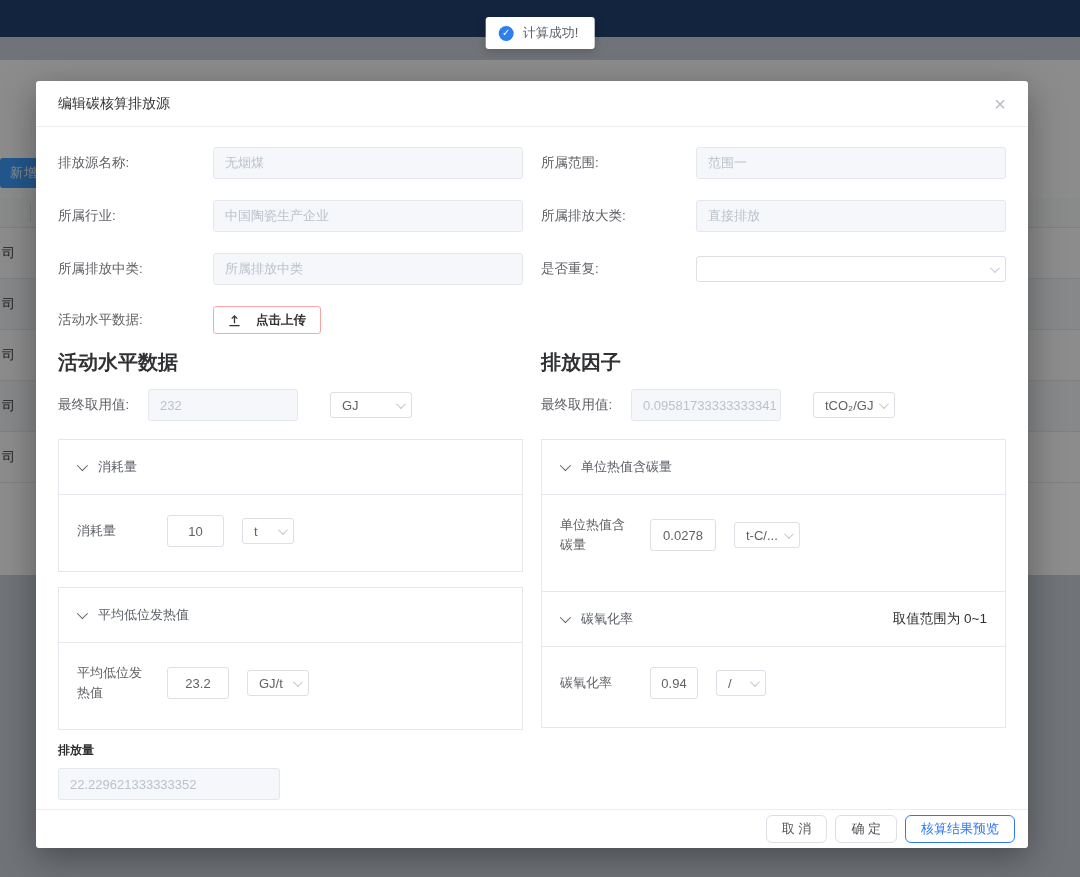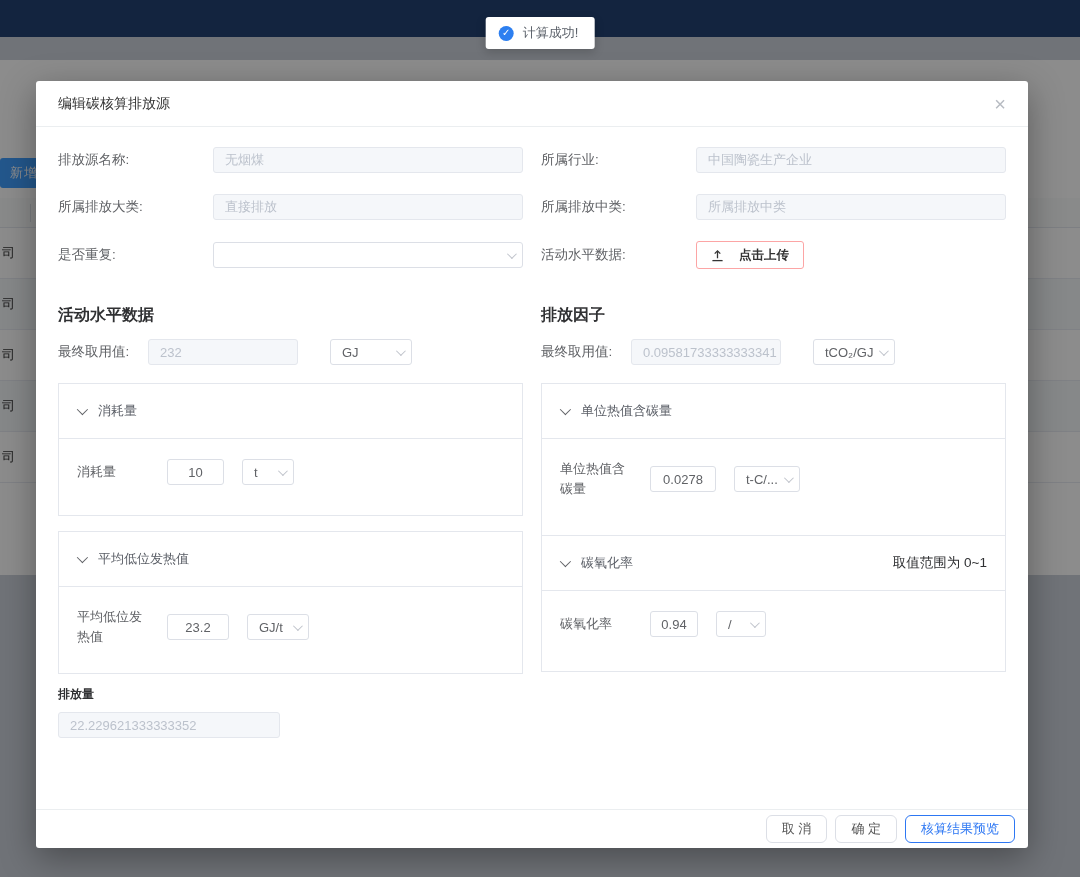--- a/index.html
+++ b/index.html
@@ -33,37 +33,37 @@
            border-radius:3px; box-shadow:0 10px 35px rgba(0,0,0,0.35); }
   .m-header { height:46px; border-bottom:1px solid #ebeef0; display:flex; align-items:center;
               justify-content:space-between; padding:0 22px; }
   .m-title { font-size:14px; color:#333; }
   .m-close { font-size:20px; color:#b7bbc2; line-height:1; cursor:pointer; background:none; border:none; }
   .m-body { padding:20px 20px 0 22px; }
 
   .form-grid { display:grid; grid-template-columns:465px 465px; column-gap:18px; row-gap:21px; }
   .f-item { display:flex; align-items:center; min-height:26px; }
   .f-label { width:155px; font-size:13.5px; color:#606266; flex:0 0 155px; }
-  .inp { height:26px; border:1px solid #dcdfe6; border-radius:3px; background:#fff; font-size:13px;
+  .inp { height:32px; border:1px solid #dcdfe6; border-radius:3px; background:#fff; font-size:13px;
          color:#606266; padding:0 11px; display:flex; align-items:center; }
   .inp.dis { background:#f5f7fa; border-color:#e4e7ed; color:#bcc2cc; }
   .inp.wide { width:310px; }
   .sel { height:26px; border:1px solid #dcdfe6; border-radius:3px; background:#fff; font-size:13px; color:#606266;
          padding:0 8px 0 11px; display:inline-flex; align-items:center; justify-content:space-between; gap:6px; }
   .sel.wide { width:310px; }
   .chev { width:7px; height:7px; border-right:1.5px solid #c0c4cc; border-bottom:1.5px solid #c0c4cc;
           transform:rotate(45deg) translateY(-2px); flex:0 0 auto; }
   .chev.dark { border-color:#606266; width:8px; height:8px; }
 
   .upload-btn { height:28px; border:1px solid #fca5a5; border-radius:3px; background:#fff; display:inline-flex;
                 align-items:center; gap:15px; padding:0 14px; font-size:12.5px; color:#333; font-weight:bold; }
   .upload-btn svg { display:block; }
 
   .sections { display:grid; grid-template-columns:465px 465px; column-gap:18px; margin-top:15px; }
-  .sec-title { font-size:16px; font-weight:bold; color:#303133; }
+  .sec-title { font-size:20px; font-weight:bold; color:#303133; }
   .final-row { display:flex; align-items:center; margin-top:13px; margin-bottom:18px; }
   .final-row .fl { font-size:13.5px; color:#606266; width:90px; flex:0 0 auto; }
   .final-row .inp { width:150px; margin-right:32px; }
   .final-row .sel { min-width:82px; }
 
   .panel { border:1px solid #e4e7ed; background:#fff; }
   .panel-h { height:55px; display:flex; align-items:center; gap:13px; padding:0 18px; border-bottom:1px solid #e4e7ed; }
   .panel-h .pt { font-size:13px; color:#5a5e66; }
   .panel-h .note { margin-left:auto; font-size:13.5px; color:#303133; }
   .panel-b { padding:20px 18px; display:flex; align-items:center; gap:18px; }
@@ -126,20 +126,24 @@
       <button class="m-close">×</button>
     </div>
 
     <div class="m-body">
 
       <div class="form-grid">
         <div class="f-item">
           <span class="f-label">排放源名称:</span>
           <div class="inp dis wide">无烟煤</div>
         </div>
+        <div class="f-item">
+          <span class="f-label">所属范围:</span>
+          <div class="inp dis wide">范围一</div>
+        </div>
 
         <div class="f-item">
           <span class="f-label">所属行业:</span>
           <div class="inp dis wide">中国陶瓷生产企业</div>
         </div>
         <div class="f-item">
           <span class="f-label">所属排放大类:</span>
           <div class="inp dis wide">直接排放</div>
         </div>
 

